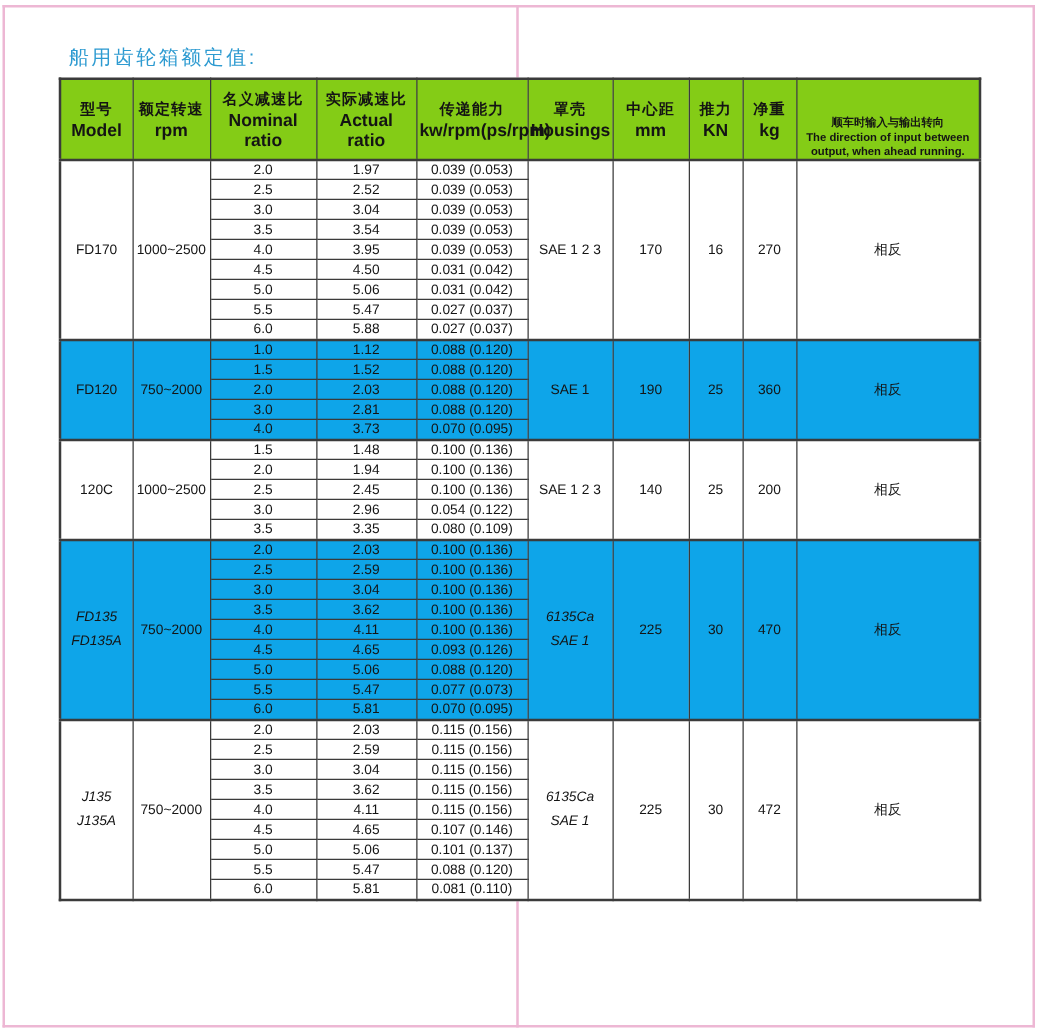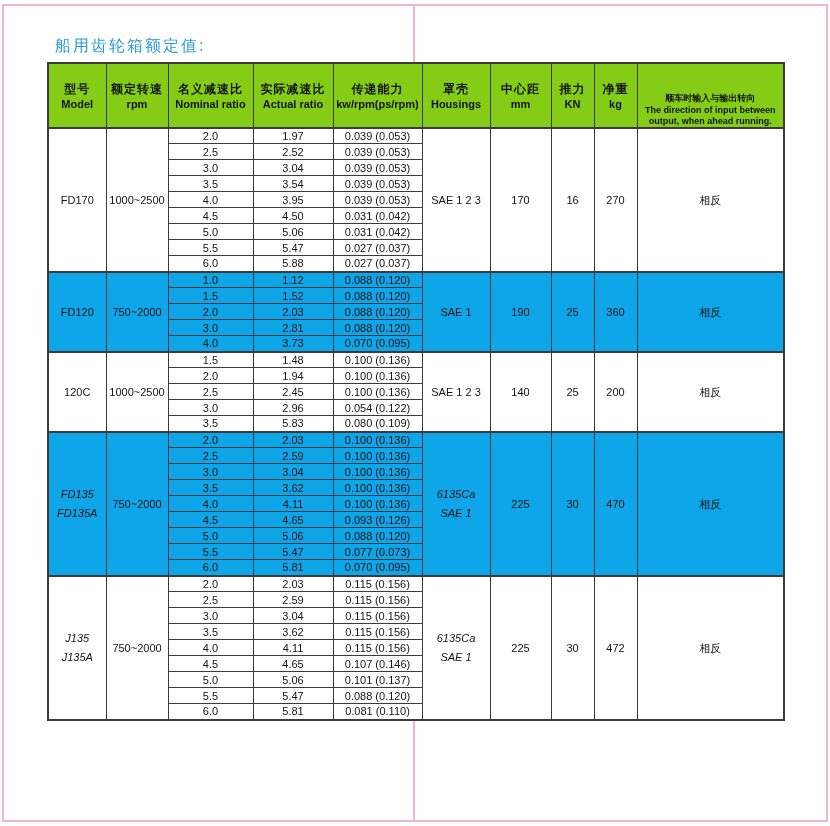--- a/index.html
+++ b/index.html
@@ -33,21 +33,21 @@
     font-size:11px;
   }
   .spec th, .spec td {
     border:1px solid #3b3b3b;
     text-align:center; vertical-align:middle;
     padding:0 2px;
     background:#ffffff;
   }
   .spec thead th { background:#84cc16; height:59px; }
   .spec thead .zh { font-size:12px; font-weight:bold; letter-spacing:1px; }
-  .spec thead .en { font-size:11px; font-weight:bold; }
+  .spec thead .en { font-size:14px; font-weight:bold; }
   .spec thead th.dir .zh { font-size:9px; letter-spacing:0;margin-top:28px; }
   .spec thead th.dir .en { font-size:9px; line-height:1.2; font-weight:bold; }
   .spec tbody td { height:16px; line-height:1.1; }
   .spec tbody { border-top:2px solid #3b3b3b; }
   .spec tbody.hl td { background:#0ea5e9; }
   .spec td.multi div { line-height:1.7;font-style:italic; }
 </style>
 </head>
 <body>
 
@@ -269,21 +269,21 @@
         <td>2.45</td>
         <td>0.100 (0.136)</td>
       </tr>
       <tr>
         <td>3.0</td>
         <td>2.96</td>
         <td>0.054 (0.122)</td>
       </tr>
       <tr>
         <td>3.5</td>
-        <td>5.83</td>
+        <td>3.35</td>
         <td>0.080 (0.109)</td>
       </tr>
     </tbody>
     <tbody class="hl">
       <tr>
         <td rowspan="9" class="multi">
           <div>FD135</div>
           <div>FD135A</div>
         </td>
         <td rowspan="9">

